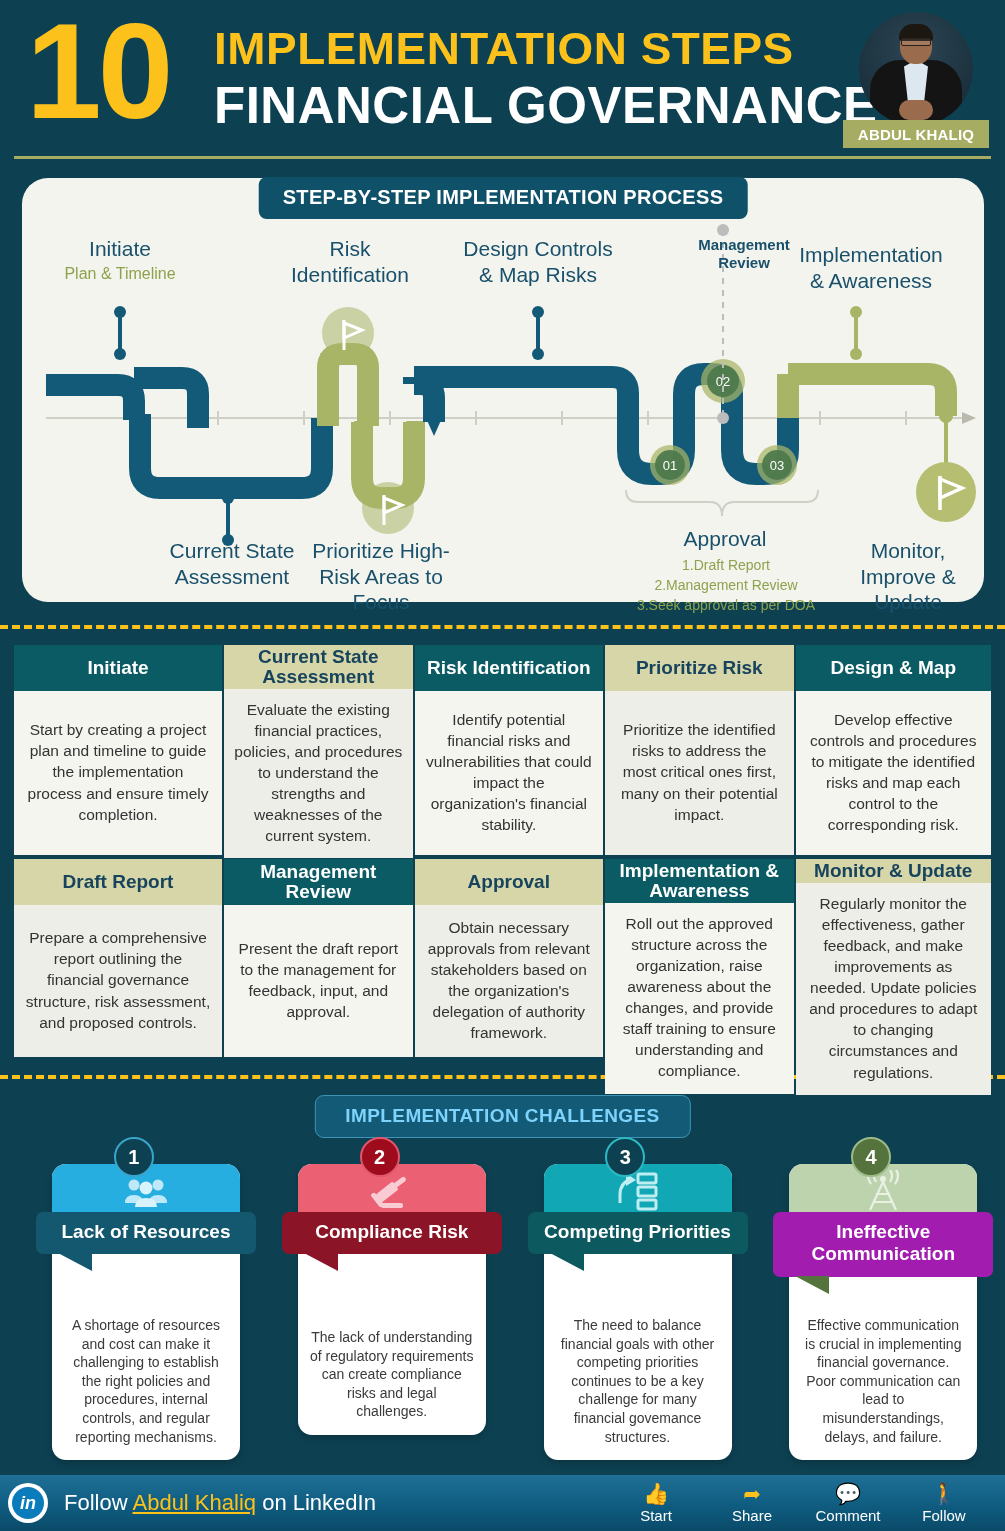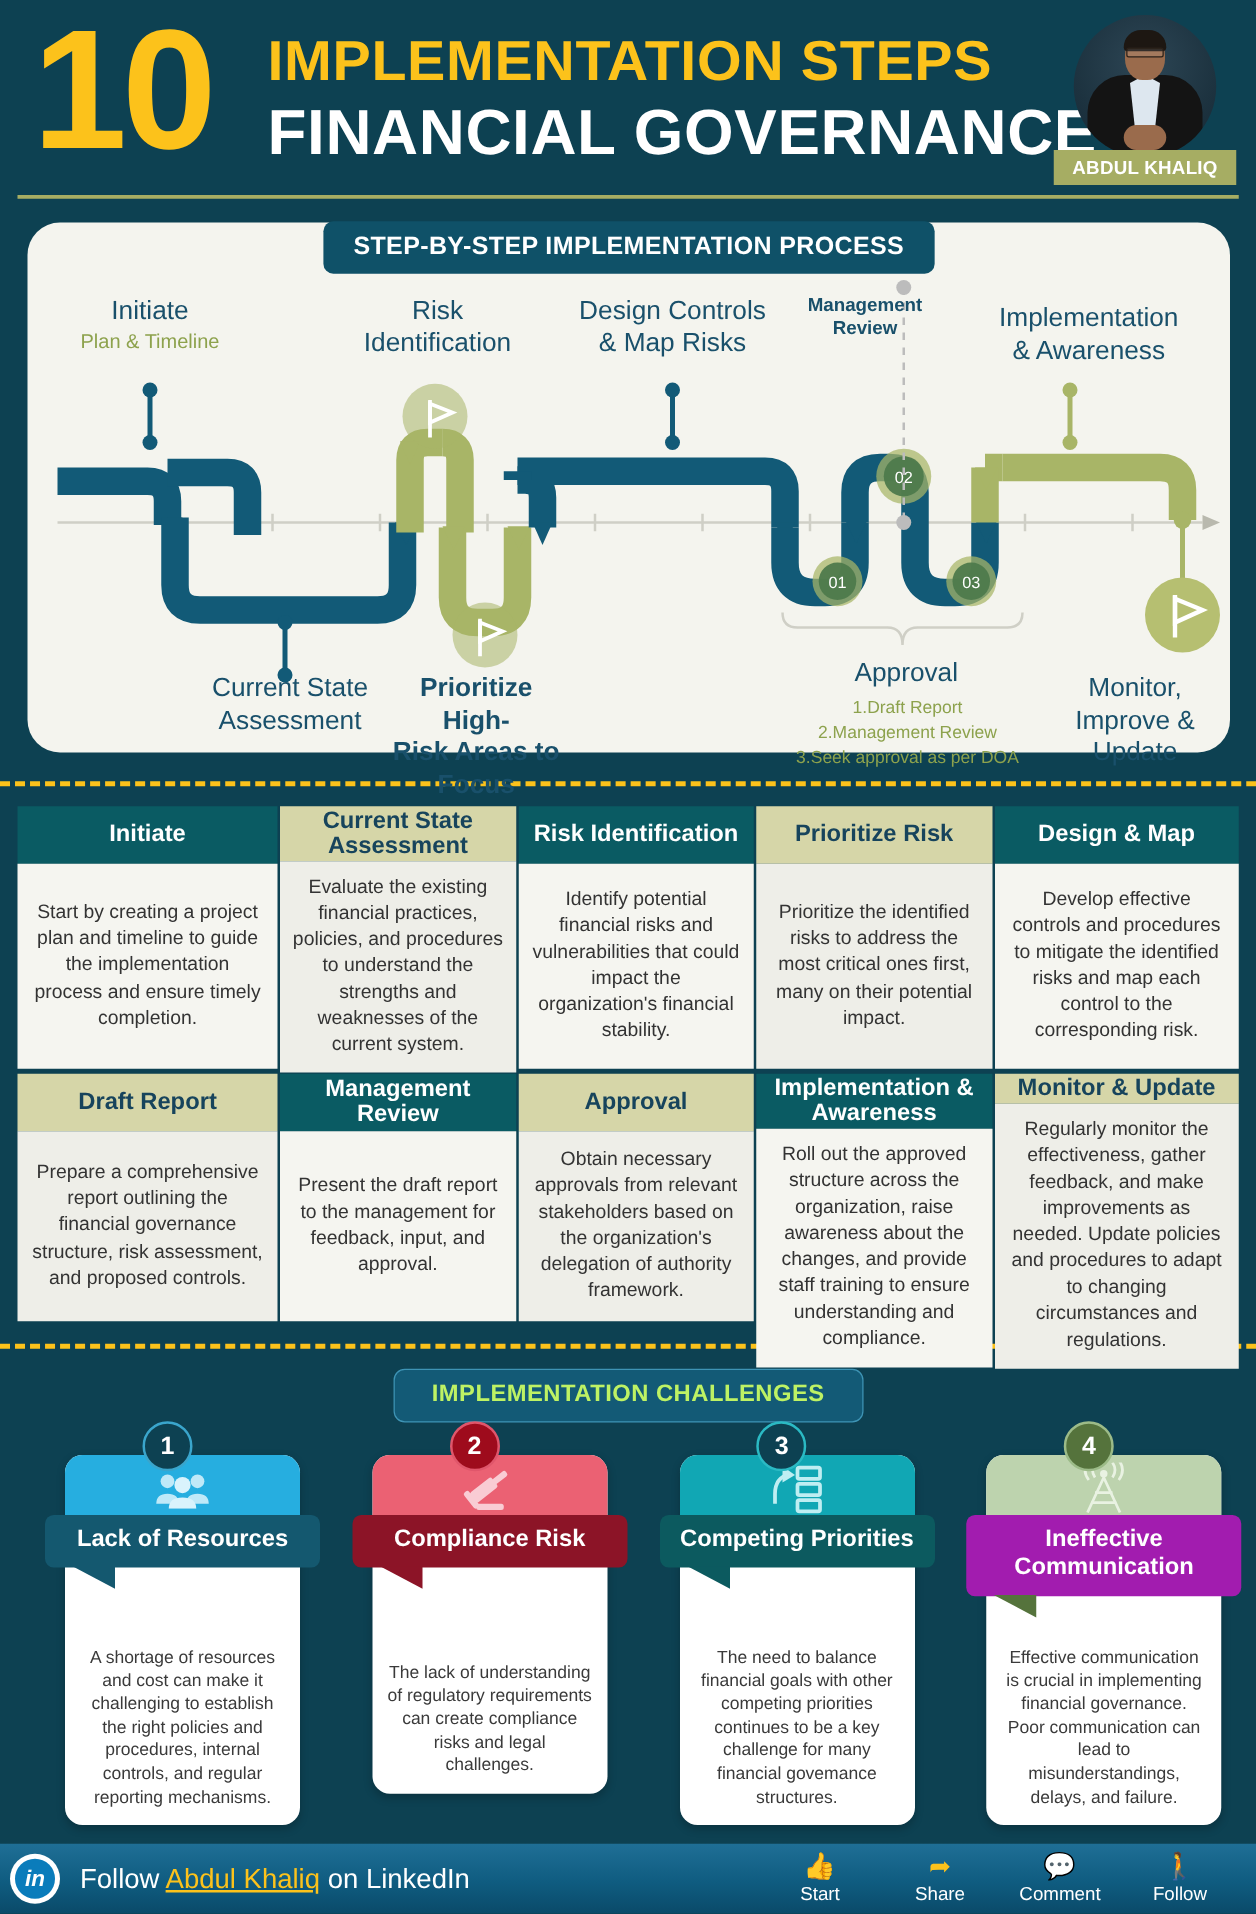--- a/index.html
+++ b/index.html
@@ -211,21 +211,21 @@
   .chal-section {
     position: relative;
     padding-top: 16px;
     height: 370px;
   }
   .chal-title {
     position: absolute;
     left: 50%; top: 16px; transform: translateX(-50%);
     background: #135a76;
     border: 1.5px solid #3e94b5;
-    color: #bef264;
+    color: #7dd3fc;
     font-size: 19px; font-weight: bold;
     letter-spacing: 0.4px;
     padding: 9px 30px 10px;
     border-radius: 9px;
     white-space: nowrap;
     text-align: center;
   }
   .cards {
     position: absolute;
     left: 0; top: 58px;
@@ -486,30 +486,30 @@
 
       <div class="proc-label pl-big" style="left:28px; top:58px; width:140px;">Initiate</div>
       <div class="proc-label pl-sub" style="left:14px; top:86px; width:168px;">Plan &amp; Timeline</div>
 
       <div class="proc-label pl-big" style="left:410px; top:58px; width:212px; white-space:pre-line;">Design Controls
 &amp; Map Risks</div>
 
       <div class="proc-label pl-big" style="left:238px; top:58px; width:180px; white-space:pre-line;">Risk
 Identification</div>
 
-      <div class="proc-label pl-small" style="left:600px; top:58px; width:140px; white-space:pre-line;">Management
+      <div class="proc-label pl-small" style="left:652px; top:58px; width:140px; white-space:pre-line;">Management
 Review</div>
 
       <div class="proc-label pl-big" style="left:744px; top:64px; width:210px; white-space:pre-line;">Implementation
 &amp; Awareness</div>
 
       <div class="proc-label pl-big" style="left:128px; top:360px; width:164px; white-space:pre-line;">Current State
 Assessment</div>
 
-      <div class="proc-label pl-big" style="left:286px; top:360px; width:146px; white-space:pre-line;font-weight:bold;">Prioritize High-
+      <div class="proc-label pl-big" style="left:286px; top:360px; width:146px; white-space:pre-line;">Prioritize High-
 Risk Areas to
 Focus</div>
 
       <div class="proc-label pl-big" style="left:610px; top:348px; width:186px;">Approval</div>
       <div class="proc-label pl-list" style="left:578px; top:378px; width:252px; white-space:pre-line;">1.Draft Report
 2.Management Review
 3.Seek approval as per DOA</div>
 
       <div class="proc-label pl-big" style="left:816px; top:360px; width:140px; white-space:pre-line;">Monitor,
 Improve &amp;

